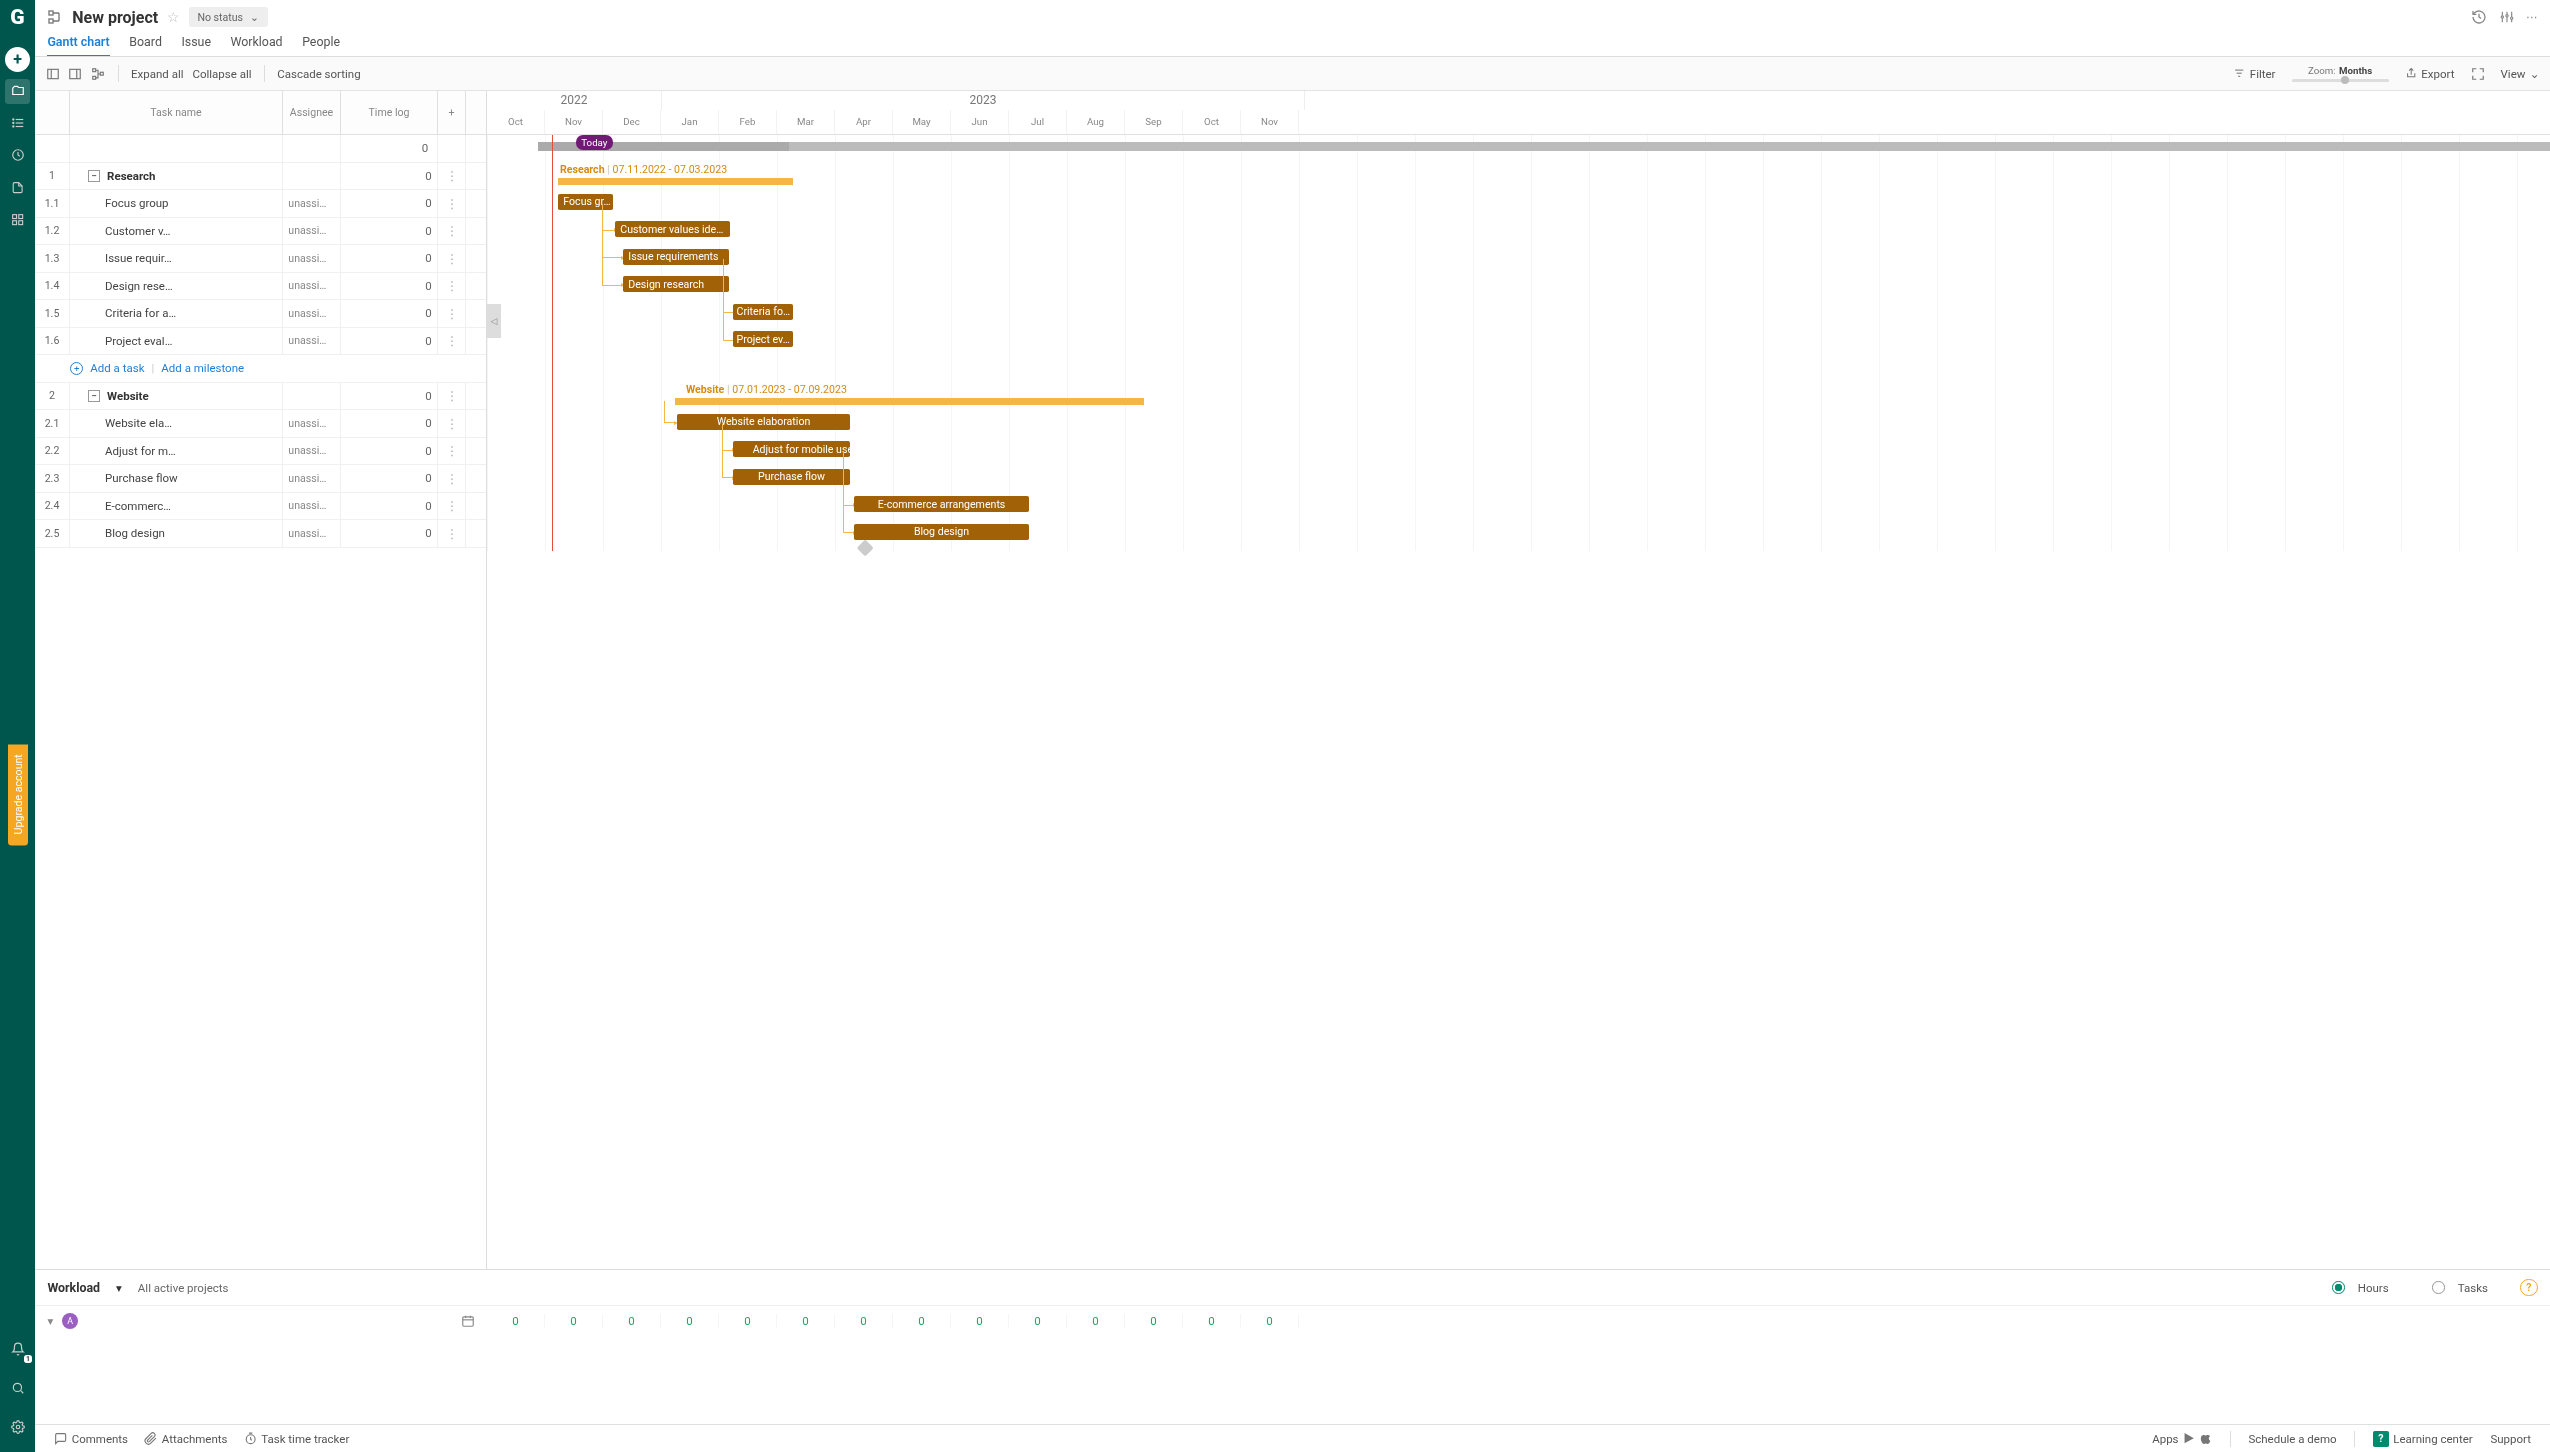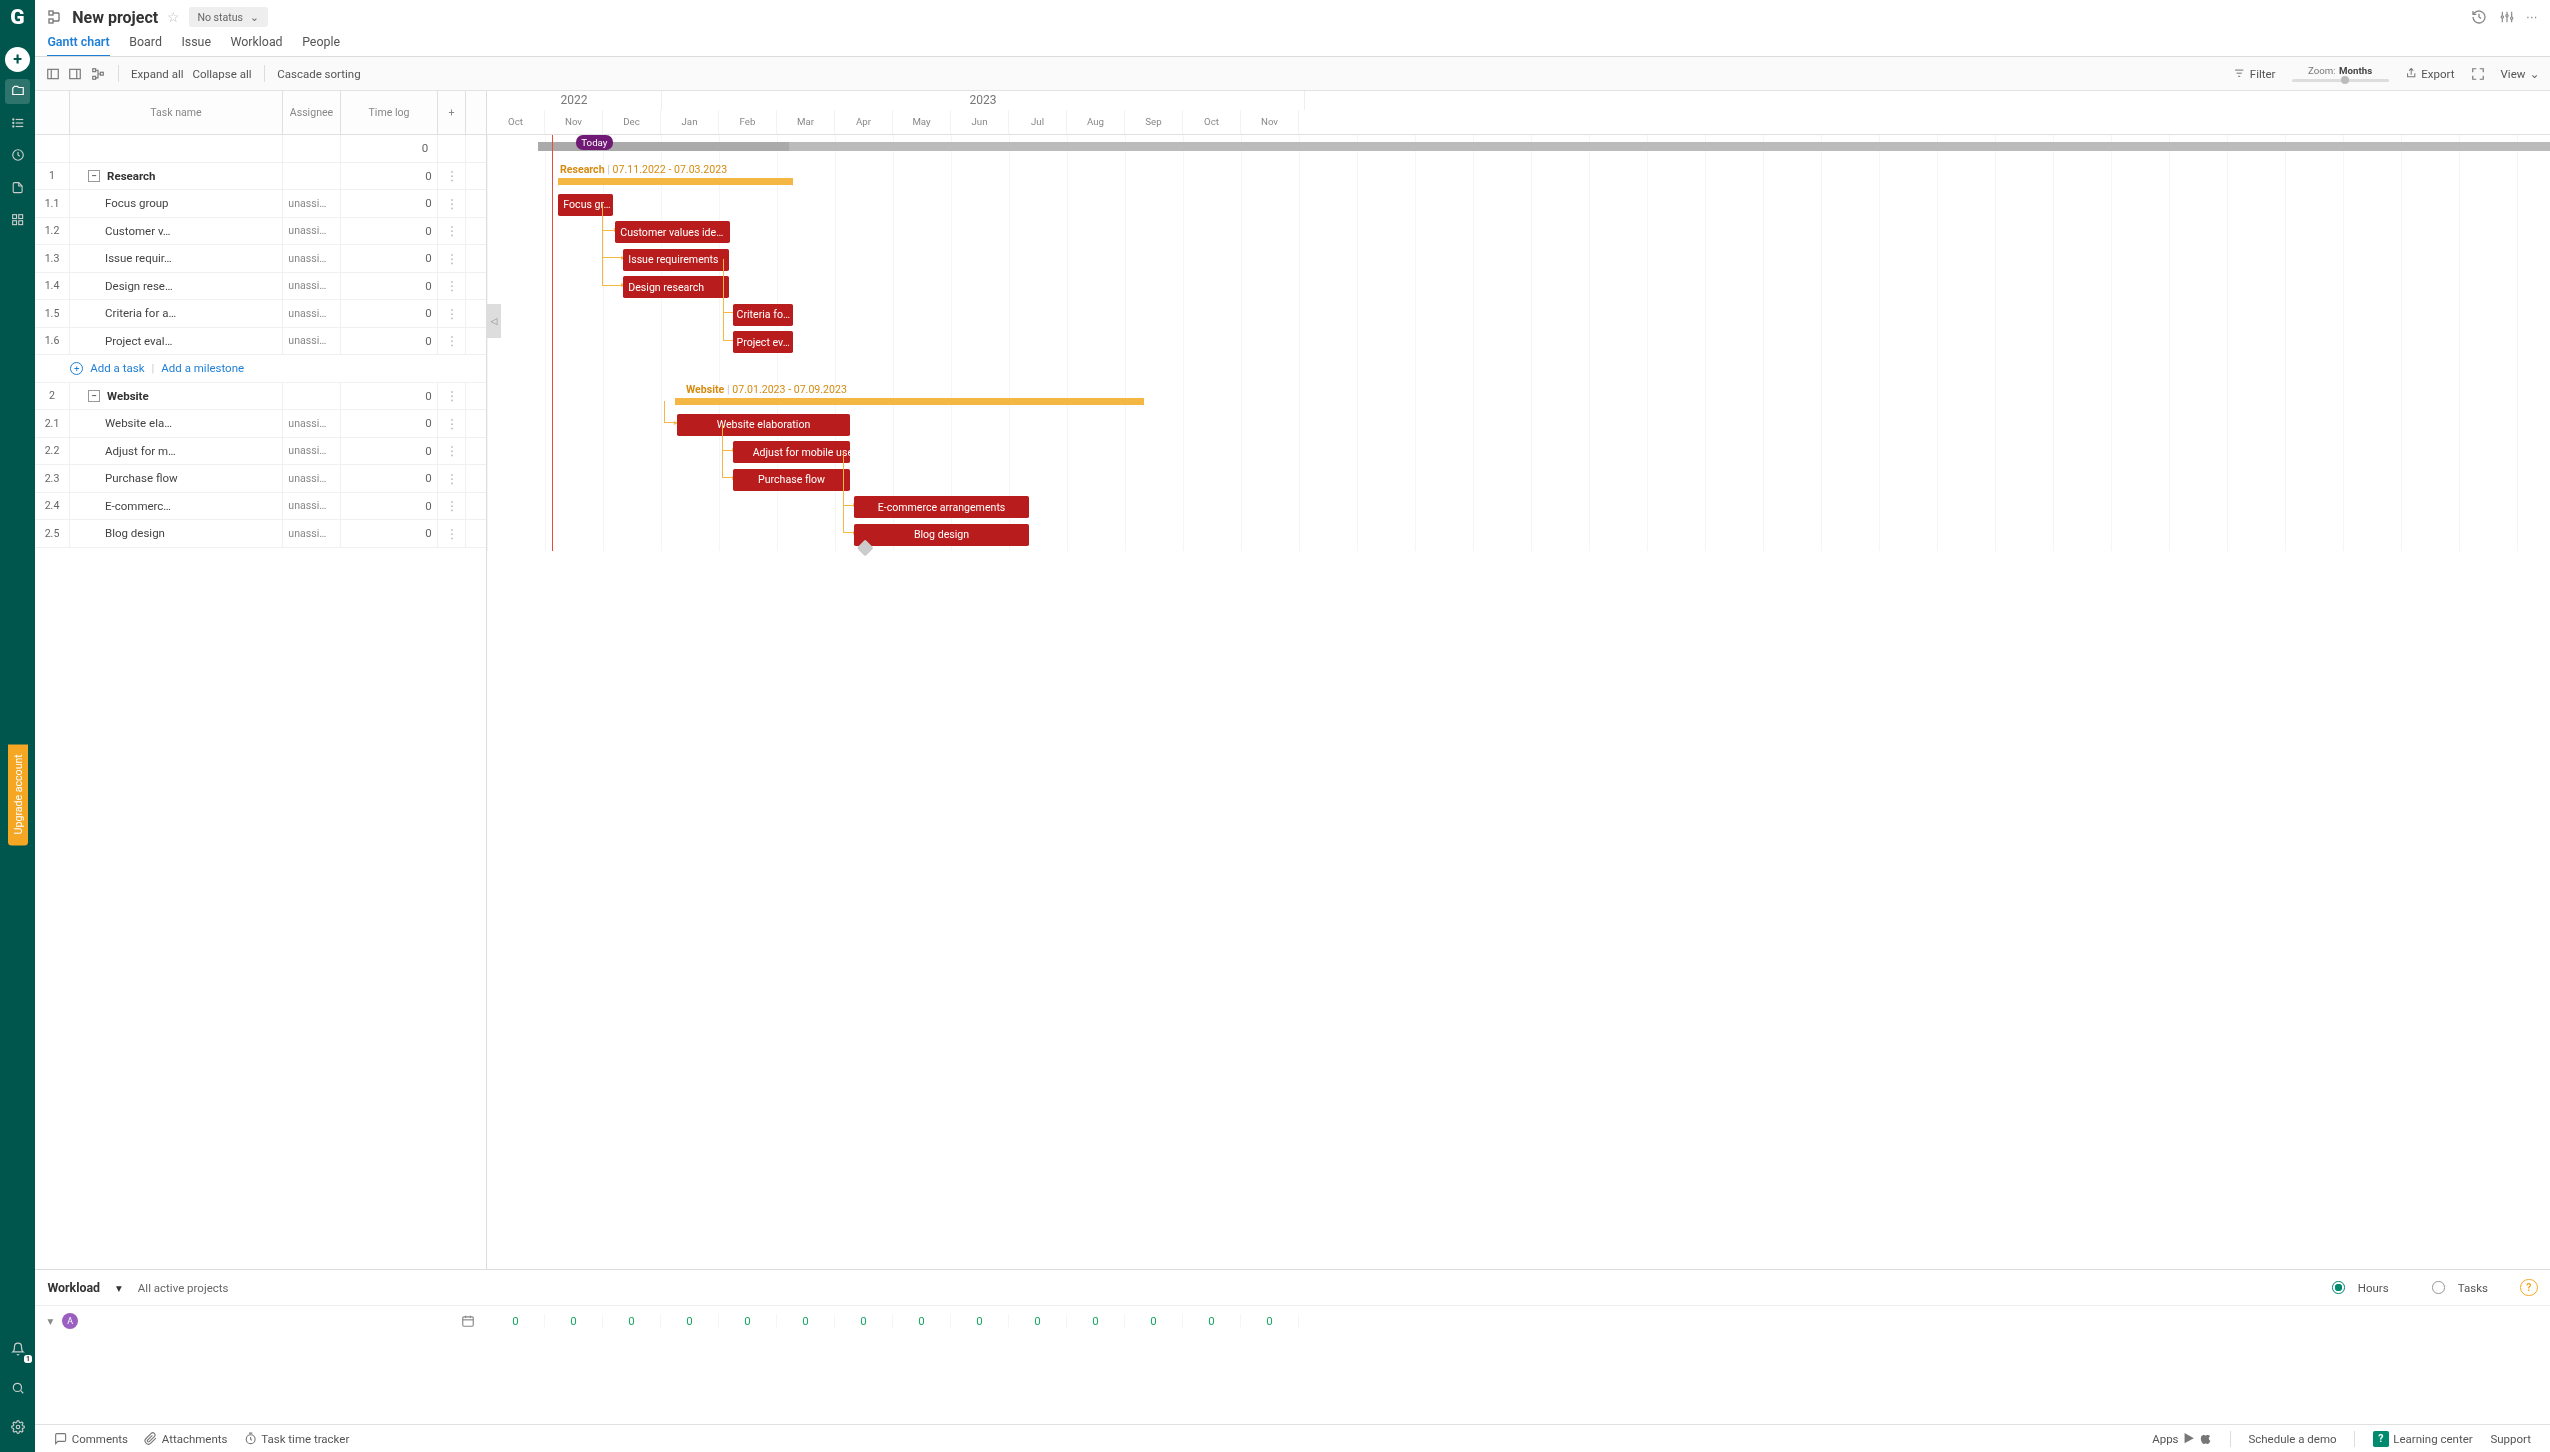--- a/index.html
+++ b/index.html
@@ -90,21 +90,21 @@
 .overview-bar.o1 { left: 51px; width: 251px; background:#aaa;}
 .overview-bar.o2 { left: 302px; right:0; background:#bbb;}
 
 .phase-label { position:absolute; font-size: 10.6px; font-weight:700; color: #d68b10;}
 .phase-dates { font-weight:400; color:#d68b10;}
 .phase-bar { position:absolute; height: 7px; background: #f5b744; }
 .phase-bar::before, .phase-bar::after { content:''; position:absolute; top:0; width:0; height:0; border-top:8.9px solid #f5b744; }
 .phase-bar::before { left:0; border-right:4.4px solid transparent; border-left:0;}
 .phase-bar::after { right:0; border-left:4.4px solid transparent; border-right:0;}
 
-.task-bar { position:absolute; height: 22px; background:#b91c1c; color:#fff; font-size:10.6px; display:flex; align-items:center; padding:0 5.3px; border-radius:1.8px; top:3.5px; overflow:hidden; white-space:nowrap;}
+.task-bar { position:absolute; height: 16px; background:#a16207; color:#fff; font-size:10.6px; display:flex; align-items:center; padding:0 5.3px; border-radius:1.8px; top:3.5px; overflow:hidden; white-space:nowrap;}
 .dep { position:absolute; border-left:1.3px solid #f5b744; border-bottom:1.3px solid #f5b744; }
 .dep::after { content:''; position:absolute; right:-3.5px; bottom:-2.7px; width:0; height:0; border-left:4.4px solid #f5b744; border-top:2.7px solid transparent; border-bottom:2.7px solid transparent;}
 .milestone-diamond { position:absolute; width:12.4px; height:12.4px; background:#ccc; transform:rotate(45deg); border-radius:1.8px;}
 
 
 .workload { border-top: 0.9px solid #ddd; background:#fff;}
 .wl-head { height: 35px; display:flex; align-items:center; padding: 0 12.4px; gap: 16px;}
 .wl-head .title { font-weight: 700; font-size: 12.4px;}
 .wl-head .dd { color: #666; font-size: 11.5px;}
 .wl-radio { display:flex; align-items:center; gap:13px; margin-left:auto; font-size:11.5px; color:#555;}

